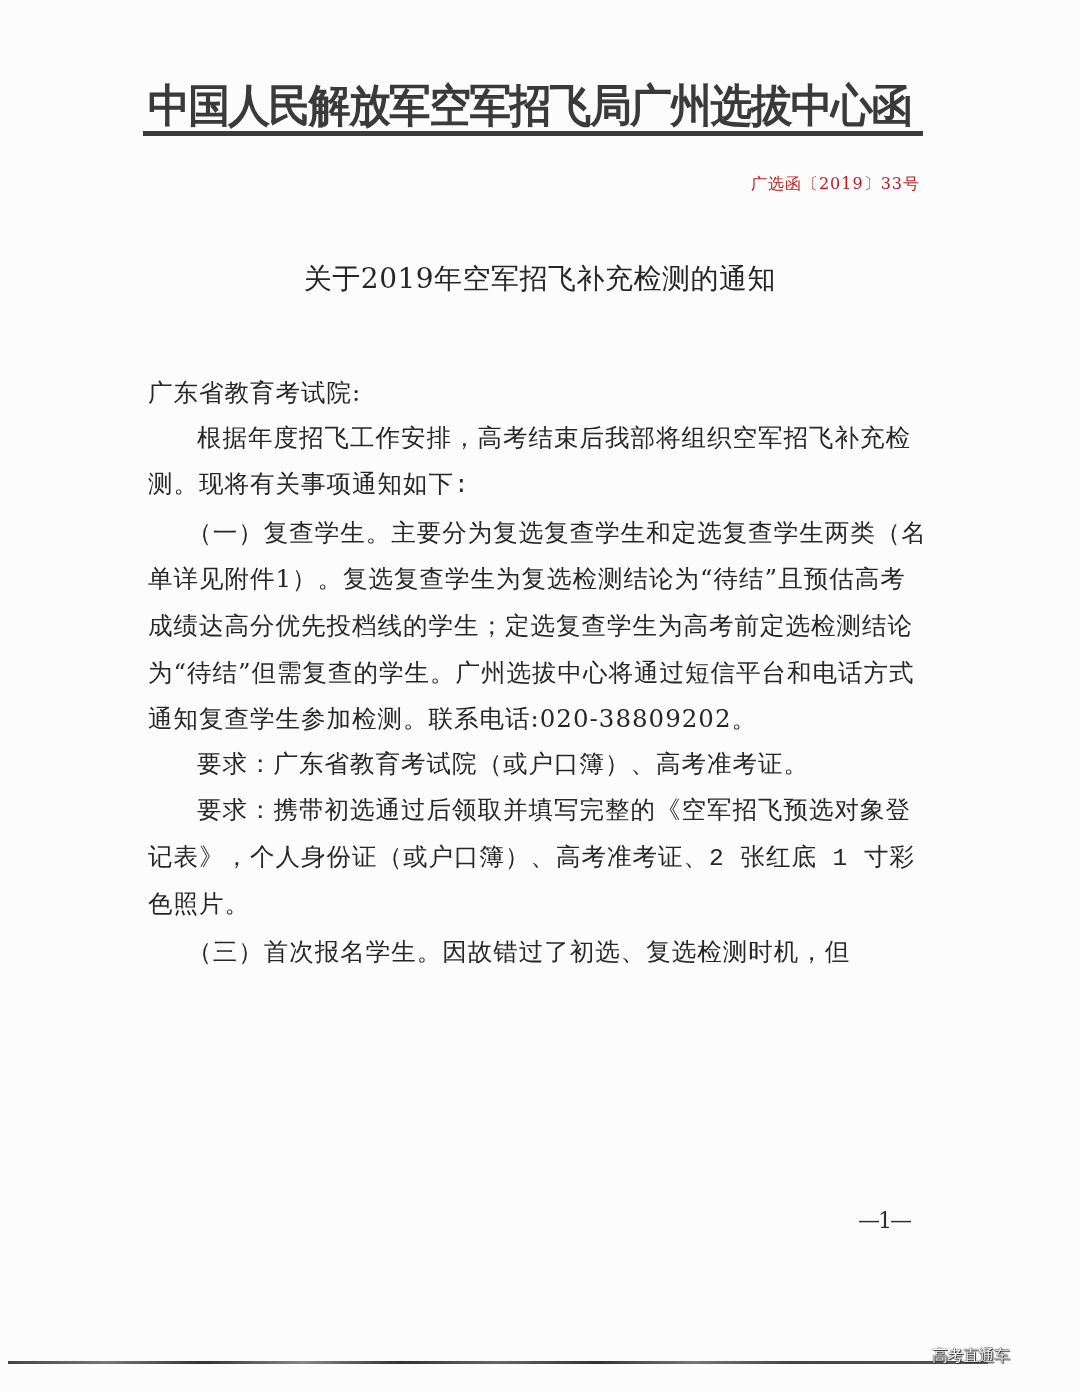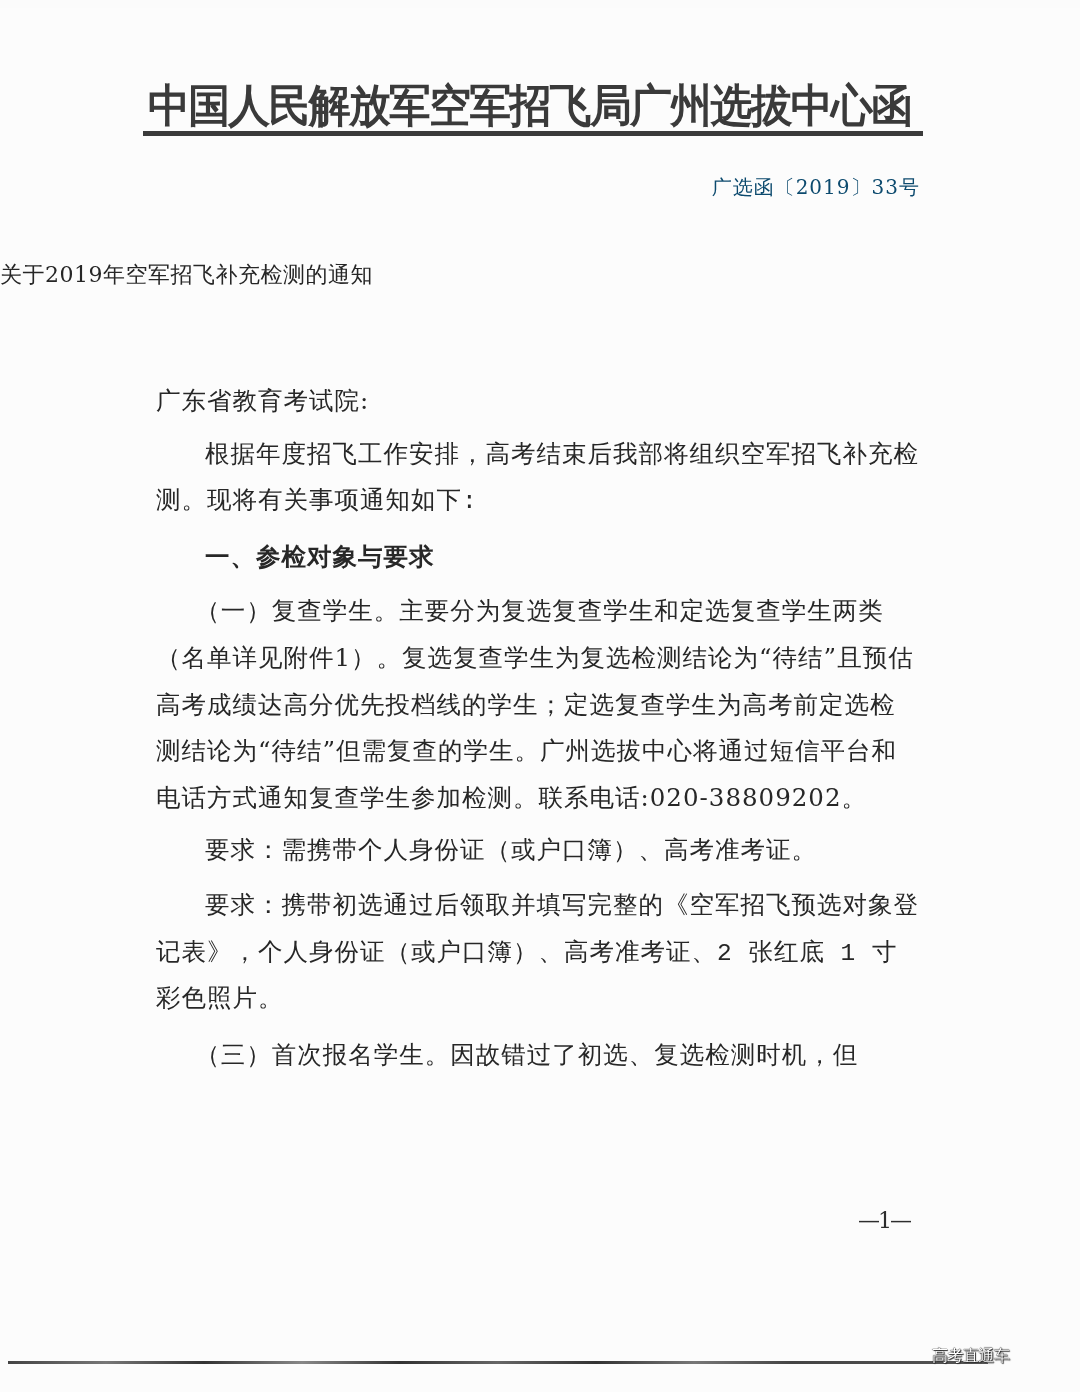--- a/index.html
+++ b/index.html
@@ -42,46 +42,46 @@
       left: 143px;
       top: 123px;
       width: 780px;
       height: 5px;
       background: #3b3b3b;
     }
     .doc-number {
       position: absolute;
       right: 160px;
       top: 166px;
-      font-size: 20px;
+      font-size: 16px;
       letter-spacing: 1px;
-      color: #0c4a6e;
+      color: #b91c1c;
     }
     .doc-title {
       position: absolute;
       left: 0;
       width: 1080px;
       top: 252px;
-      text-align: left;
-      font-size: 22px;
+      text-align: center;
+      font-size: 28px;
       letter-spacing: 0.5px;
       color: #262626;
     }
     .body-text {
       position: absolute;
       left: 148px;
       top: 362px;
       width: 780px;
       font-size: 24.5px;
       line-height: 46.6px;
       color: #272727;
       letter-spacing: 1px;
     }
     .body-text p {
-      margin: 8px;
+      margin: 0;
       padding: 0;
     }
     .indent { text-indent: 2em; font-family: Liberation Mono, monospace; }
     .indent-sm { text-indent: 1.6em; }
     .heading {
       font-family: "DejaVu Sans", "Liberation Sans", sans-serif;
       font-weight: bold;
       text-indent: 2em;
       letter-spacing: 1px;
     }
@@ -120,23 +120,22 @@
   <div class="letterhead">中国人民解放军空军招飞局广州选拔中心函</div>
   <div class="letterhead-rule"></div>
 
   <div class="doc-number">广选函〔2019〕33号</div>
 
   <div class="doc-title">关于2019年空军招飞补充检测的通知</div>
 
   <div class="body-text">
     <p>广东省教育考试院:</p>
     <p class="indent">根据年度招飞工作安排，高考结束后我部将组织空军招飞补充检测。现将有关事项通知如下:</p>
-    <p class="heading">一、参检对象与要求</p>
     <p class="indent-sm">（一）复查学生。主要分为复选复查学生和定选复查学生两类（名单详见附件1）。复选复查学生为复选检测结论为“待结”且预估高考成绩达高分优先投档线的学生；定选复查学生为高考前定选检测结论为“待结”但需复查的学生。广州选拔中心将通过短信平台和电话方式通知复查学生参加检测。联系电话:020-38809202。</p>
-    <p class="indent">要求：需携带个人身份证（或户口簿）、高考准考证。</p>
+    <p class="indent">要求：广东省教育考试院（或户口簿）、高考准考证。</p>
     <p class="indent">要求：携带初选通过后领取并填写完整的《空军招飞预选对象登记表》，个人身份证（或户口簿）、高考准考证、2 张红底 1 寸彩色照片。</p>
     <p class="indent-sm">（三）首次报名学生。因故错过了初选、复选检测时机，但</p>
   </div>
 
   <div class="page-number">—1—</div>
 
   <div class="bottom-rule"></div>
   <div class="watermark">高考直通车</div>
 
 </div>

